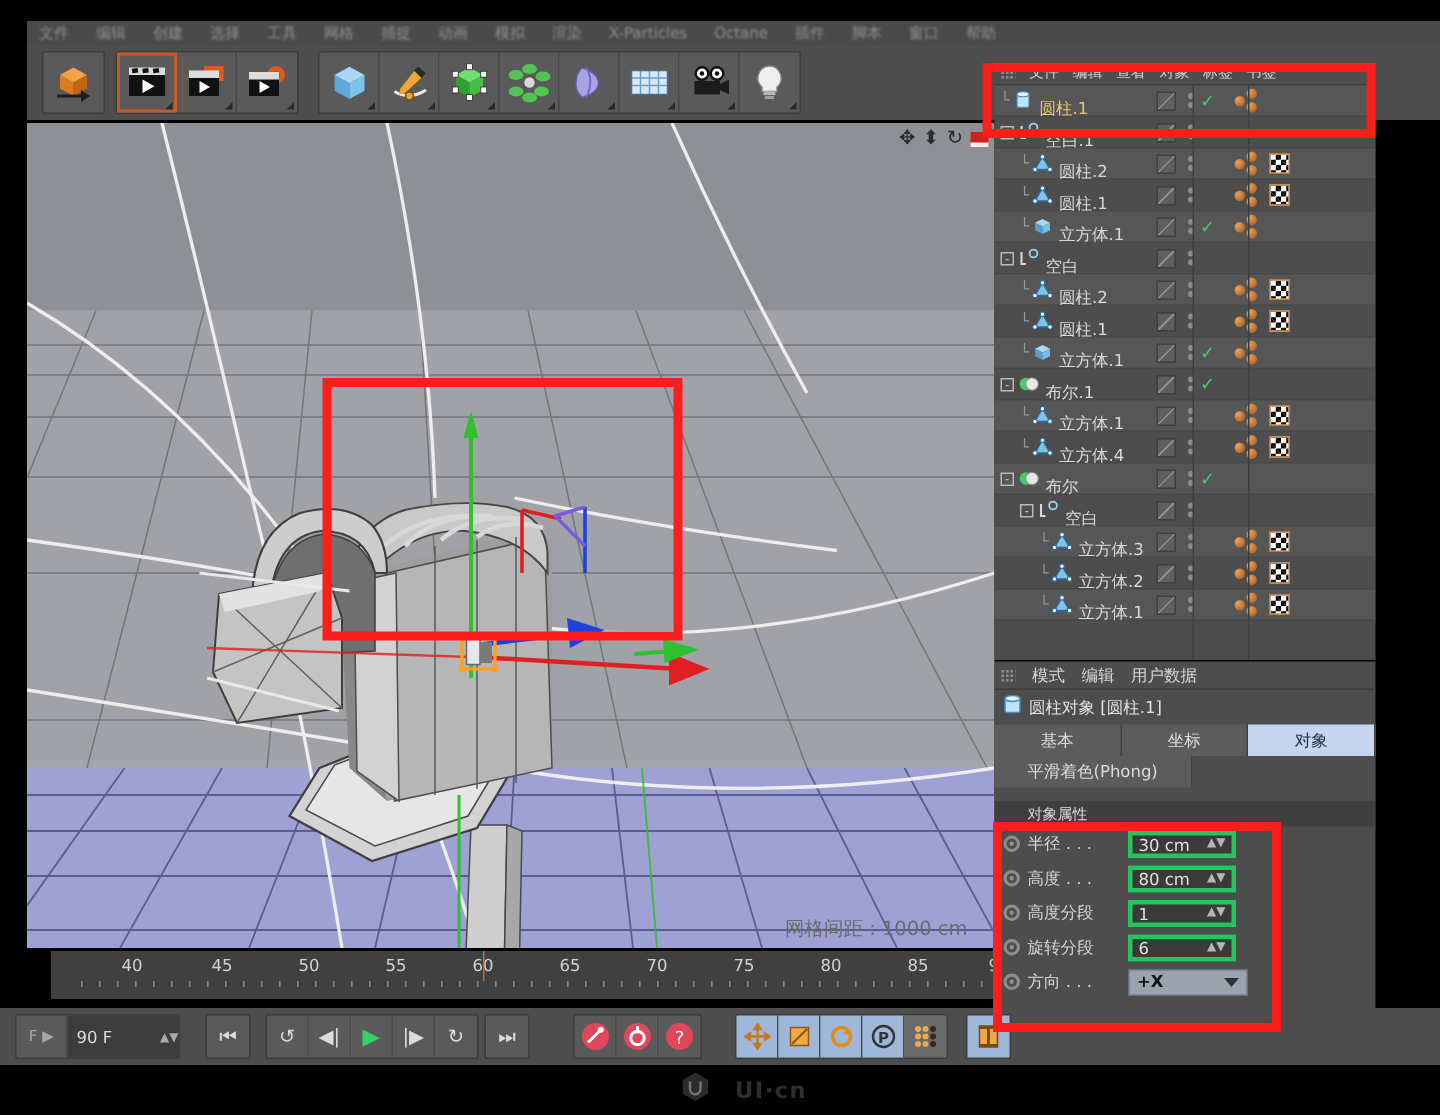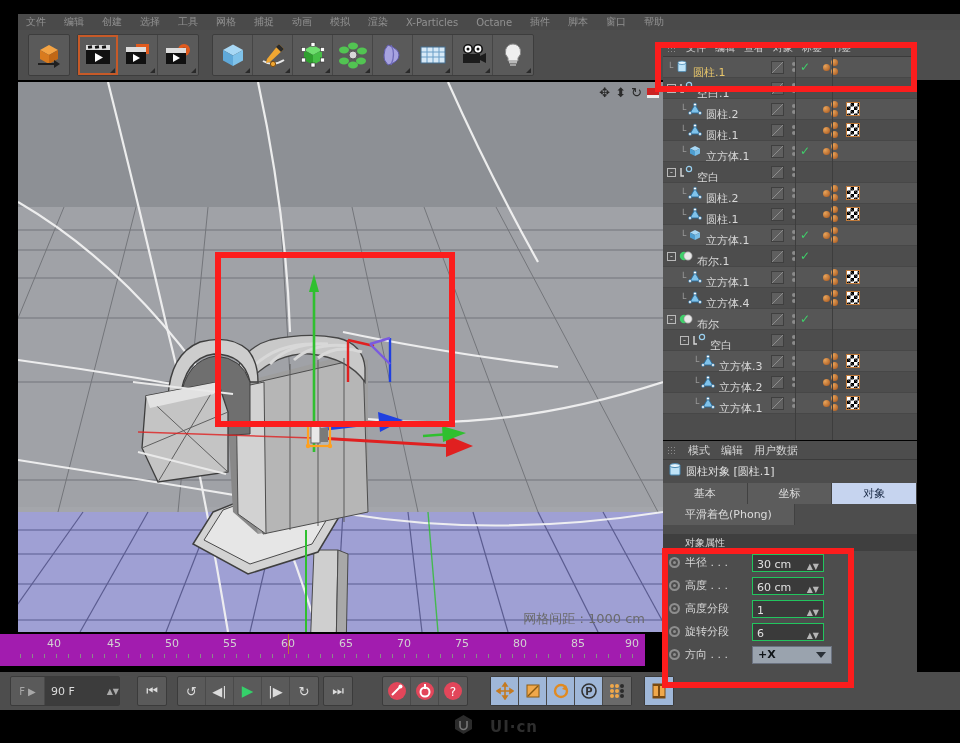--- a/index.html
+++ b/index.html
@@ -69,23 +69,23 @@
     z-index: 9;
   }
   .vp-grid-label {
     position: absolute; right: 18px; bottom: 4px;
     font-size: 13px; color: #6b6b6b;
     z-index: 9;
   }
 
   
   #timeline {
-    position: absolute; left: 0; top: 634px;
+    position: absolute; left: 34px; top: 634px;
     width: 645px; height: 32px;
-    background: #a21caf;
+    background: #404040;
   }
   .tl-ruler {
     position: relative; height: 20px;
     color: #d2d2d2; font-size: 11px;
   }
   .tl-tick {
     position: absolute; top: 3px;
     transform: translateX(-50%);
   }
   .tl-minor {
@@ -235,22 +235,22 @@
   }
   .radio-o {
     width: 11px; height: 11px; border-radius: 50%;
     border: 2px solid #8e8e8e; flex: none;
     background: #4d4d4d;
     box-shadow: inset 0 0 0 2px #4d4d4d, inset 0 0 0 4px #8e8e8e;
   }
   .am-label { width: 62px; white-space: nowrap; }
   .am-input {
     width: 72px; height: 18px;
-    background: #3a3a3a; border: 1px solid #22c55e;
-    display: flex; align-items: flex-end; padding: 0 4px;
+    background: #3a3a3a; border: 3px solid #22c55e;
+    display: flex; align-items: flex-start; padding: 0 4px;
     color: #e0e0e0; font-size: 11px;
   }
   .am-input .sp { margin-left: auto; font-size: 8px; color: #b6b6b6; }
   .am-select {
     width: 80px; height: 18px;
     background: #9aa3ae; border: 1px solid #6b7280;
     display: flex; align-items: center; padding: 0 5px;
     color: #101418; font-size: 11px; font-weight: bold;
   }
   .am-select .ca {
@@ -1231,21 +1231,21 @@
       <span class="am-label">半径 . . .</span>
       <span class="am-input">
         <span>30 cm</span>
         <span class="sp">▲▼</span>
       </span>
     </div>
     <div class="am-row">
       <span class="radio-o"></span>
       <span class="am-label">高度 . . .</span>
       <span class="am-input">
-        <span>60 cm</span>
+        <span>80 cm</span>
         <span class="sp">▲▼</span>
       </span>
     </div>
     <div class="am-row">
       <span class="radio-o"></span>
       <span class="am-label">高度分段</span>
       <span class="am-input">
         <span>1</span>
         <span class="sp">▲▼</span>
       </span>

